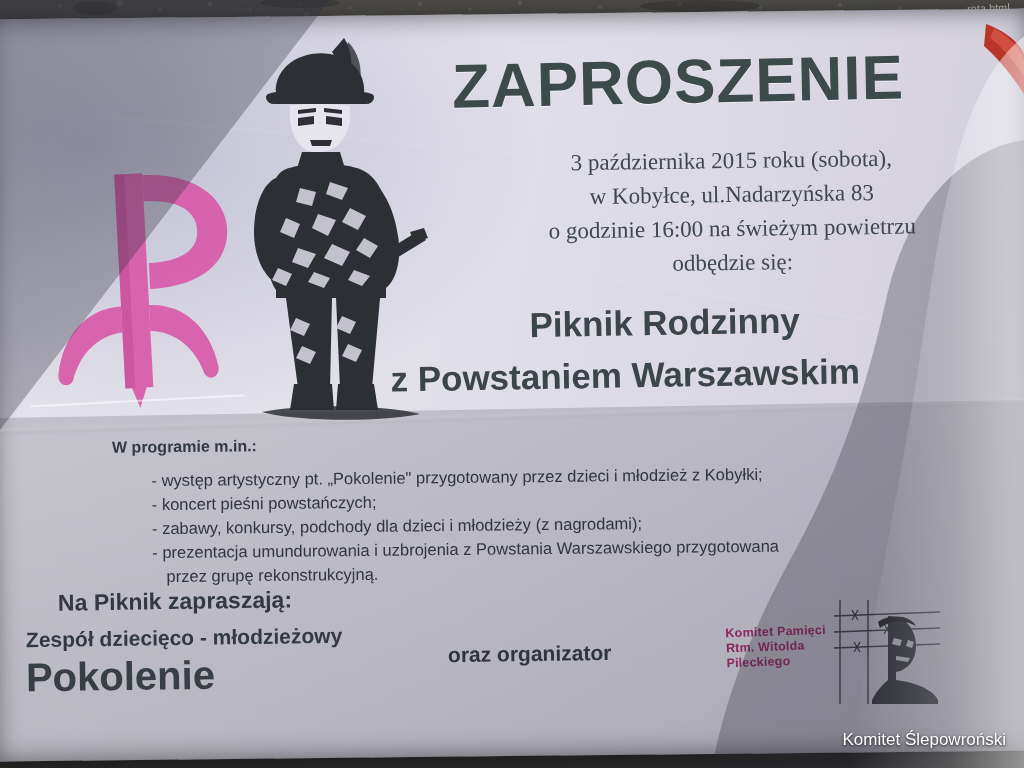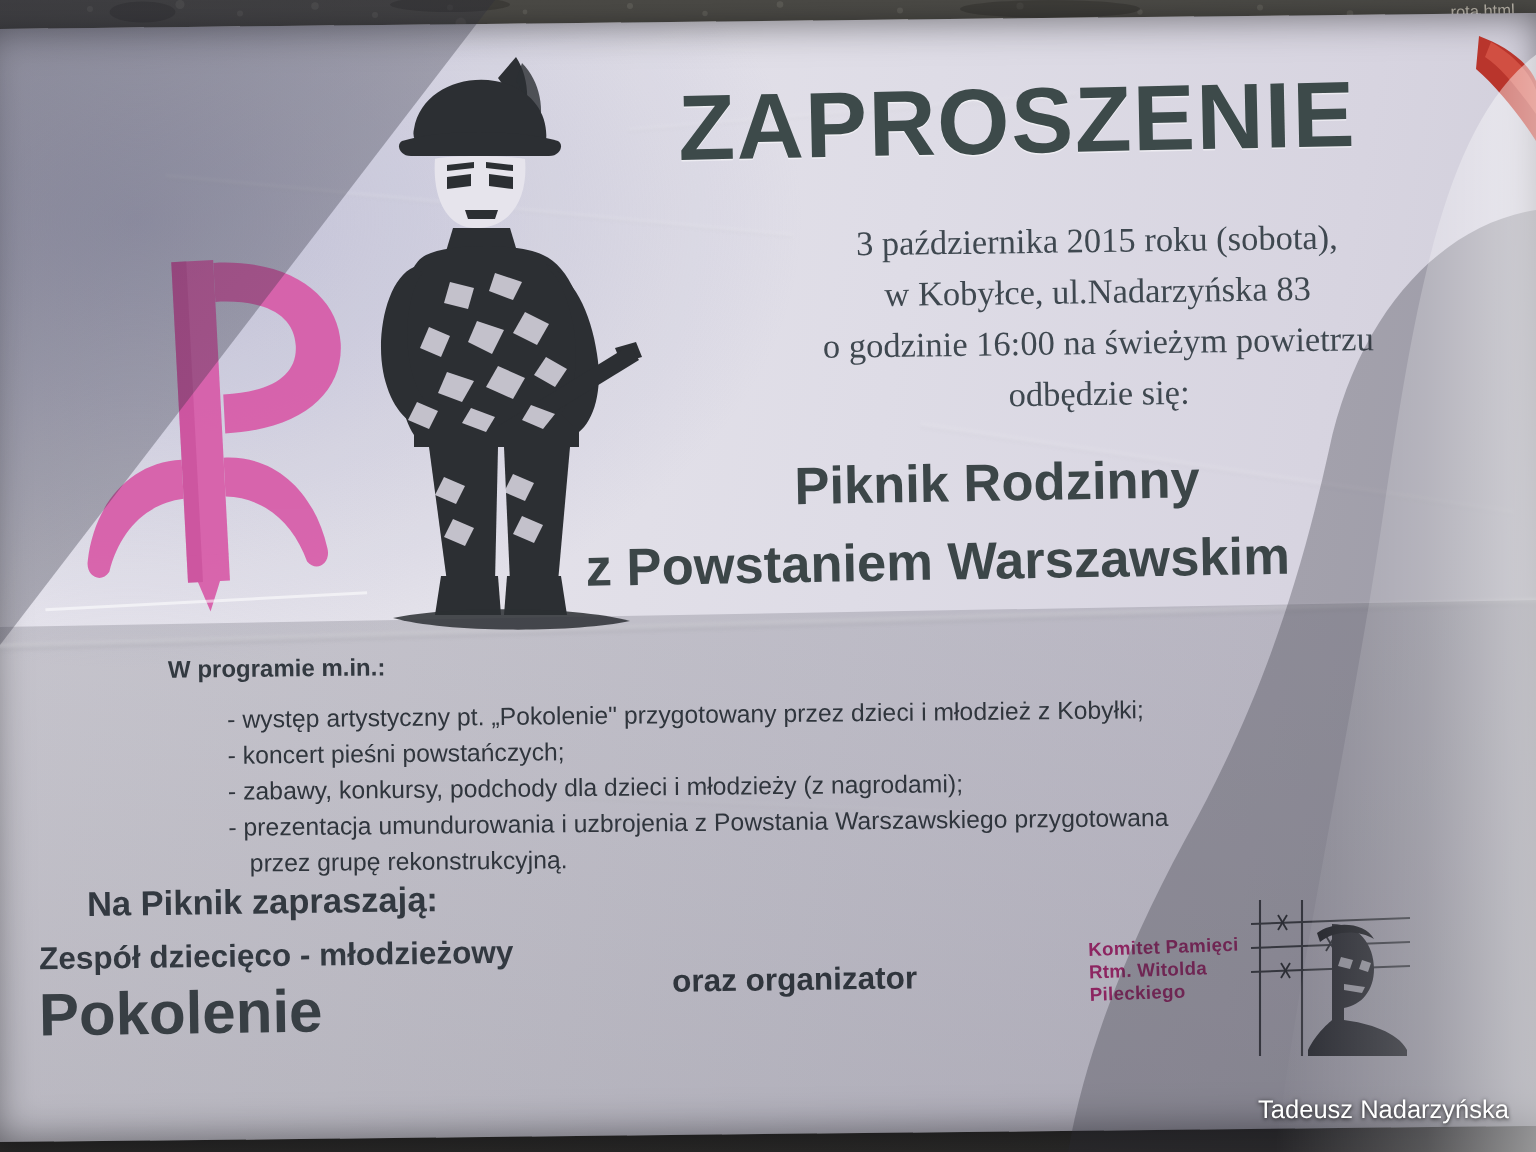--- a/index.html
+++ b/index.html
@@ -499,14 +499,14 @@
     <defs>
       <linearGradient id="hl" x1="1" y1="0" x2="0" y2="0">
         <stop offset="0%" stop-color="#ffffff" stop-opacity="0.55"></stop>
         <stop offset="45%" stop-color="#ffffff" stop-opacity="0.22"></stop>
         <stop offset="100%" stop-color="#ffffff" stop-opacity="0"></stop>
       </linearGradient>
     </defs>
     <path d="M280 30 C210 70 190 200 170 330 C150 470 120 600 96 768 L280 768 Z" fill="url(#hl)"></path>
   </svg>
 
-  <div class="watermark">Tadeusz Nadarzyńska</div>
+  <div class="watermark">Komitet Ślepowroński</div>
 </div>
 
 </body></html>

